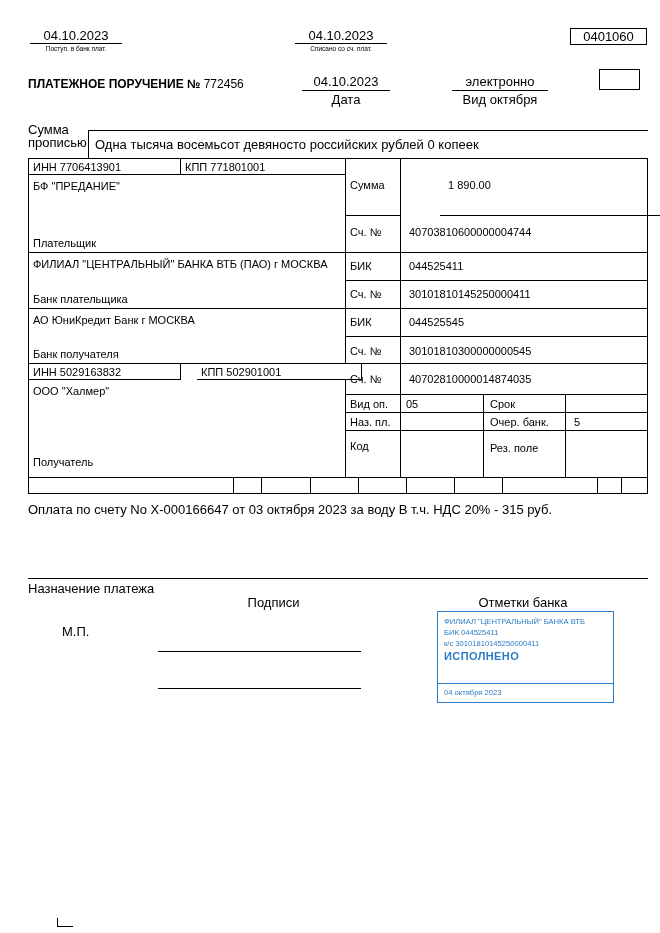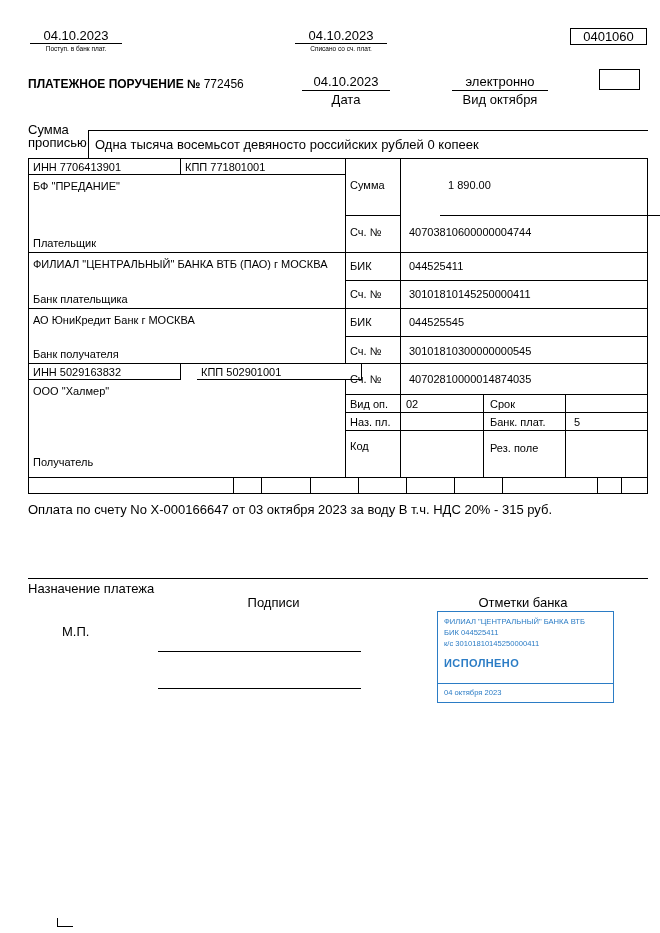--- a/index.html
+++ b/index.html
@@ -16,21 +16,21 @@
   .ctr { text-align:center; }
   .b { font-weight:bold; }
   .ul { border-bottom:1px solid #000; }
   .box { border:1px solid #000; }
   .prelabel { white-space:pre-line; }
   .cell { position:absolute; font-size:11px; line-height:13px; }
   .br { border-right:1px solid #000; }
   .bb { border-bottom:1px solid #000; }
   .blocklabel { position:absolute; left:4px; bottom:2px; font-size:11px; }
   .stamp { color:#2b7cc5; border:1px solid #2b7cc5; font-size:7.6px; line-height:1.45; }
-  .stamp .status { font-weight:bold; font-size:11px; letter-spacing:.4px; margin-top:7px; }
+  .stamp .status { font-weight:bold; font-size:11px; letter-spacing:.4px; }
   .stamp .sdate { position:absolute; left:0; right:0; bottom:0; border-top:1px solid #2b7cc5; padding:3px 6px 4px; }
   .taxrow { display:flex; }
   .taxrow > div { height:100%; border-right:1px solid #000; }
   .taxrow > div:last-child { border-right:none; flex:1; }
 </style>
 </head>
 <body>
 
 <div class="page">
 
@@ -102,27 +102,27 @@
     <div class="cell br bb" style="left:317px; top:150px; width:55px; height:28px; padding:7px 0 0 4px;">БИК</div>
     <div class="cell bb" style="left:372px; top:150px; width:246px; height:28px; padding:7px 0 0 8px;">044525545</div>
 
     <div class="cell br bb" style="left:317px; top:178px; width:55px; height:27px; padding:8px 0 0 4px;">Сч. №</div>
     <div class="cell bb" style="left:372px; top:178px; width:246px; height:27px; padding:8px 0 0 8px;">30101810300000000545</div>
 
     <div class="cell br bb" style="left:317px; top:205px; width:55px; height:31px; padding:9px 0 0 4px;">Сч. №</div>
     <div class="cell bb" style="left:372px; top:205px; width:246px; height:31px; padding:9px 0 0 8px;">40702810000014874035</div>
 
     <div class="cell br bb" style="left:317px; top:236px; width:55px; height:18px; padding:2px 0 0 4px; line-height:15px;">Вид оп.</div>
-    <div class="cell br bb" style="left:372px; top:236px; width:83px; height:18px; padding:2px 0 0 5px; line-height:15px;">02</div>
+    <div class="cell br bb" style="left:372px; top:236px; width:83px; height:18px; padding:2px 0 0 5px; line-height:15px;">05</div>
     <div class="cell br bb" style="left:455px; top:236px; width:82px; height:18px; padding:2px 0 0 6px; line-height:15px;">Срок</div>
     <div class="cell bb" style="left:537px; top:236px; width:81px; height:18px;"></div>
 
     <div class="cell br bb" style="left:317px; top:254px; width:55px; height:18px; padding:2px 0 0 4px; line-height:15px;">Наз. пл.</div>
     <div class="cell br bb" style="left:372px; top:254px; width:83px; height:18px;"></div>
-    <div class="cell br bb" style="left:455px; top:254px; width:82px; height:18px; padding:2px 0 0 6px; line-height:15px;">Банк. плат.</div>
+    <div class="cell br bb" style="left:455px; top:254px; width:82px; height:18px; padding:2px 0 0 6px; line-height:15px;">Очер. банк.</div>
     <div class="cell bb" style="left:537px; top:254px; width:81px; height:18px; padding:2px 0 0 8px; line-height:15px;">5</div>
 
     <div class="cell br" style="left:317px; top:272px; width:55px; height:46px; padding:9px 0 0 4px;">Код</div>
     <div class="cell br" style="left:372px; top:272px; width:83px; height:46px;"></div>
     <div class="cell br" style="left:455px; top:272px; width:82px; height:46px; padding:11px 0 0 6px;">Рез. поле</div>
     <div class="cell" style="left:537px; top:272px; width:81px; height:46px;"></div>
   </div>
 
   <div class="abs box taxrow" style="left:28px; top:477px; width:620px; height:17px;">
     <div style="width:205px;"></div>

